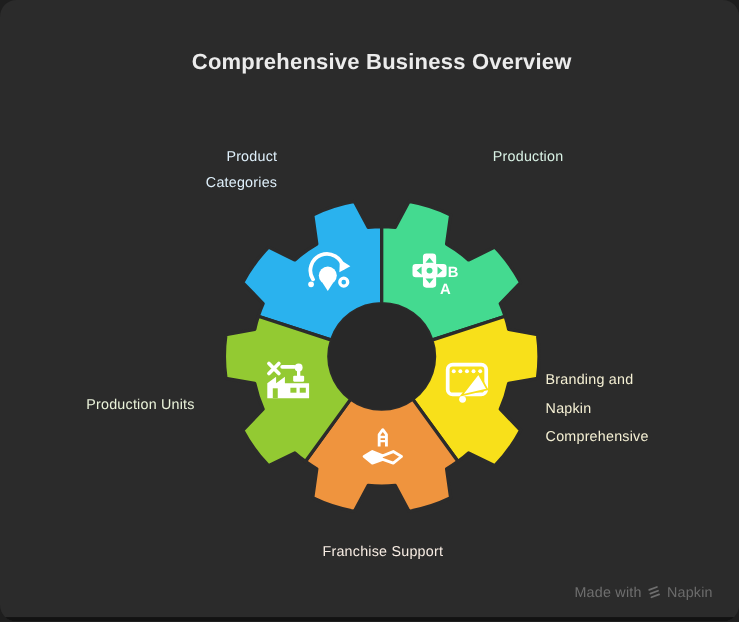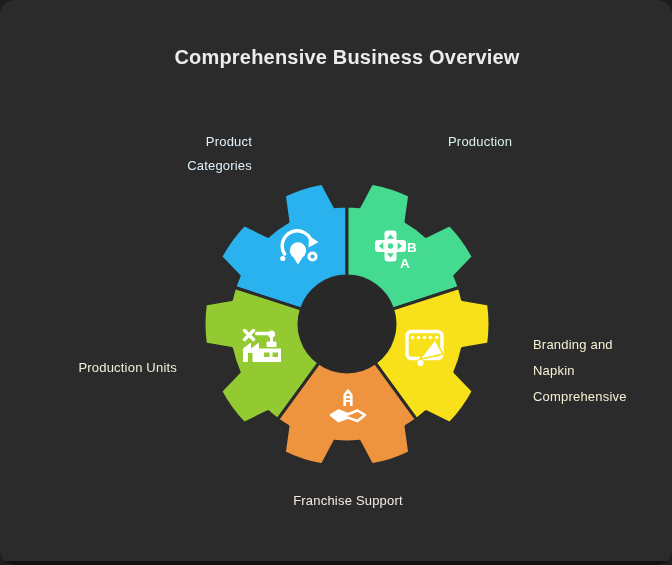--- a/index.html
+++ b/index.html
@@ -9,21 +9,21 @@
     background:#2b2b2b;
     border-radius:15px;
   }
   .title{
     position:absolute;top:46px;left:347px;transform:translateX(-50%);
     font-size:20px;font-weight:600;letter-spacing:.2px;white-space:nowrap;
   }
   .label{position:absolute;font-size:13px;font-weight:500;line-height:24px;letter-spacing:.2px;}
   #label-product{top:130px;right:420px;text-align:right;}
   #label-therapeutic{top:130px;left:448px;text-align:left;}
-  #label-branding{top:332px;left:533px;line-height:26px;}
+  #label-branding{top:332px;left:496px;line-height:26px;}
   #label-production{top:356px;right:495px;white-space:nowrap;}
   #label-franchise{top:489px;left:348px;transform:translateX(-50%);white-space:nowrap;}
   #gear-svg{position:absolute;left:197px;top:174px;}
   .seg-icon{position:absolute;}
   #icon-product{left:276px;top:227px;}
   #icon-therapeutic{left:374px;top:225px;}
   #icon-branding{left:402px;top:323px;}
   #icon-franchise{left:324px;top:386px;}
   #icon-production{left:238px;top:322px;}
   .icon-letter{fill:#fff;font-family:"Liberation Sans","DejaVu Sans",sans-serif;
@@ -118,15 +118,22 @@
   </div>
 
   <div class="label" id="label-production" style="color: rgb(234, 243, 218);">
     <div>Production Units</div>
   </div>
 
   <div class="label" id="label-franchise" style="color: rgb(247, 236, 227);">
     <div>Franchise Support</div>
   </div>
 
+  <div class="watermark" style="color: rgb(111, 111, 111);">
+    <span>Made with</span>
+    <svg width="13" height="13" viewBox="0 0 13 13">
+      <path d="M 2.2 4.2 L 9.2 1.6 M 3.2 7.6 L 10.2 5 M 4.2 11 L 11.2 8.4" stroke="currentColor" stroke-width="1.6" stroke-linecap="round" fill="none"></path>
+    </svg>
+    <span class="brand">Napkin</span>
+  </div>
 
   <div class="bottom-strip" style="background: rgb(18, 18, 18);"></div>
 </div>
 
 </body></html>

